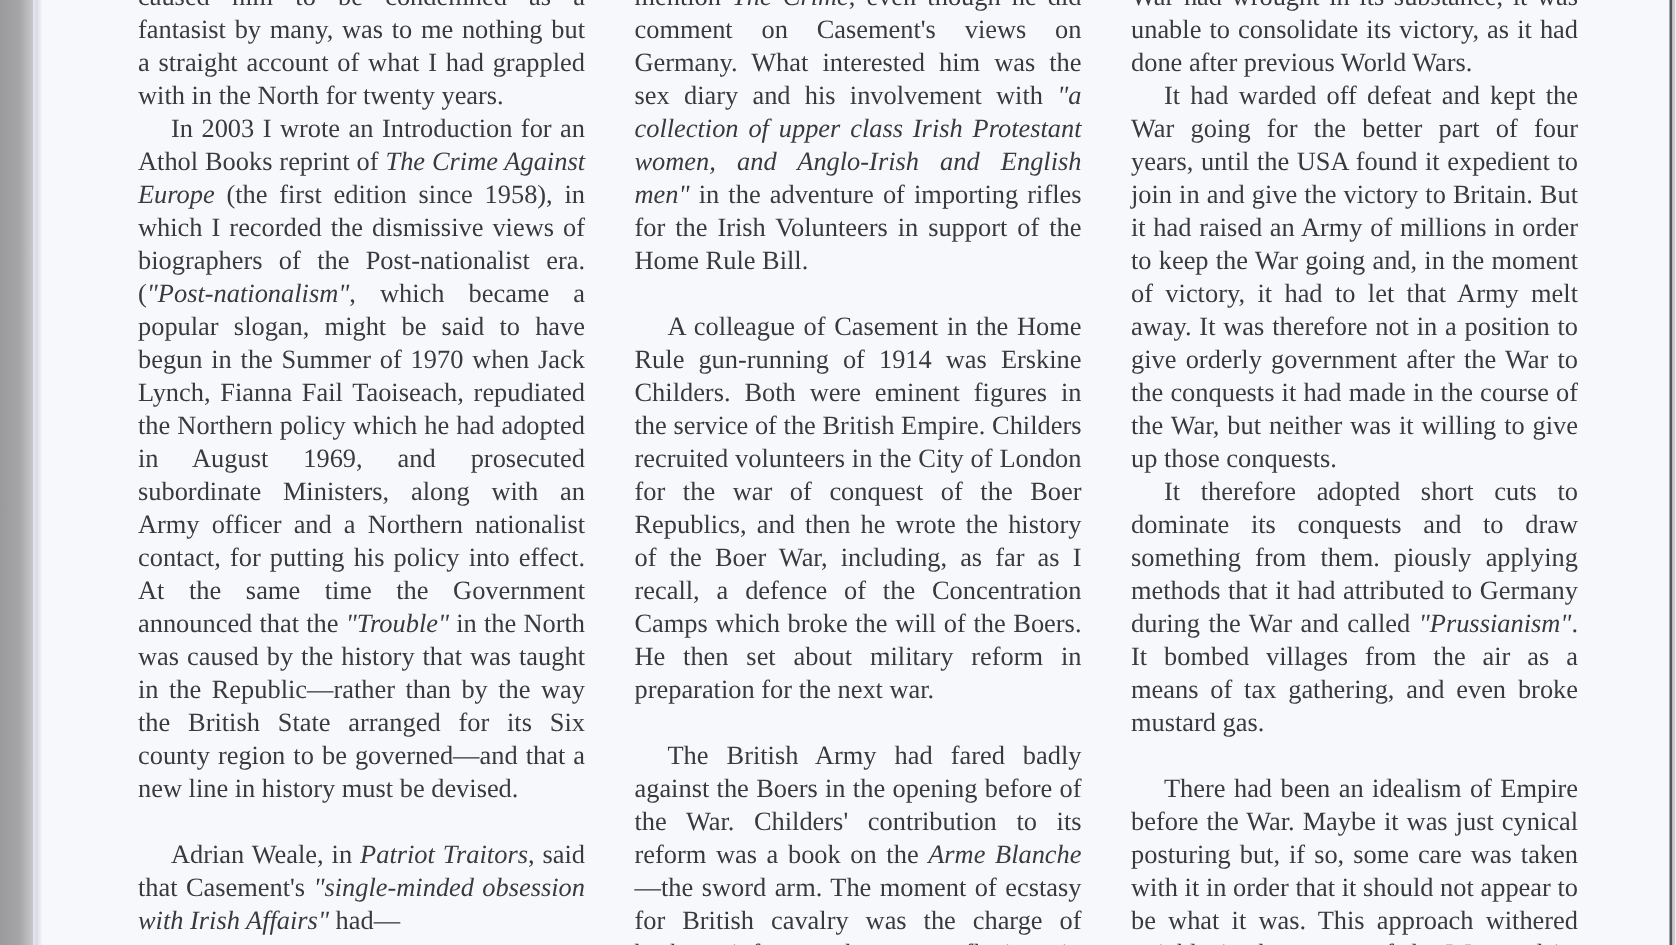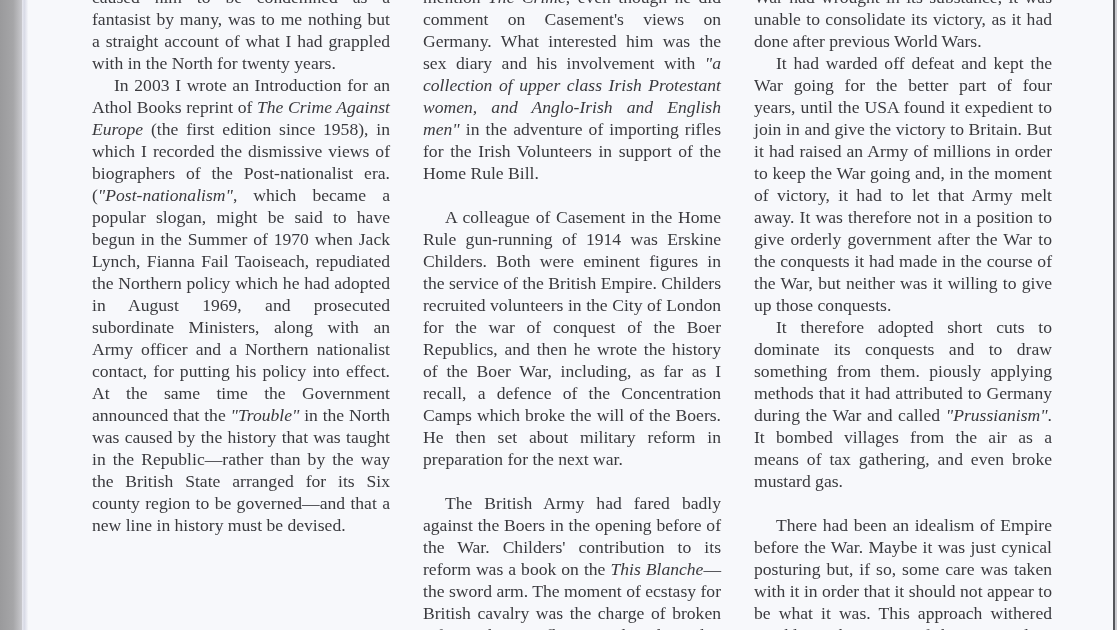--- a/index.html
+++ b/index.html
@@ -42,24 +42,25 @@
 <body>
 
 <div class="gutter"></div>
 <div class="gutter-edge"></div>
 <div class="right-border"></div>
 <div class="right-margin"></div>
 
 <div class="col col1">
     <p class="noindent"><span>caused him to be condemned as a fantasist by many, was to me nothing but a straight account of what I had grappled with in the North for twenty years.</span></p>
     <p><span>In 2003 I wrote an Introduction for an Athol Books reprint of </span><i>The Crime Against Europe</i><span> (the first edition since 1958), in which I recorded the dismissive views of biographers of the Post-nationalist era. (</span><i>"Post-nationalism"</i><span>, which became a popular slogan, might be said to have begun in the Summer of 1970 when Jack Lynch, Fianna Fail Taoiseach, repudiated the Northern policy which he had adopted in August 1969, and prosecuted subordinate Ministers, along with an Army officer and a Northern nationalist contact, for putting his policy into effect.  At the same time the Government announced that the </span><i>"Trouble"</i><span> in the North was caused by the history that was taught in the Republic—rather than by the way the British State arranged for its Six county region to be governed—and that a new line in history must be devised.</span></p>
+    <p class="gap"><span>Adrian Weale, in </span><i>Patriot Traitors</i><span>, said that Casement's </span><i>"single-minded obsession with Irish Affairs"</i><span> had—</span></p>
   </div>
 <div class="col col2">
     <p class="noindent"><span>mention </span><i>The Crime</i><span>, even though he did comment on Casement's views on Germany.  What interested him was the sex diary and his involvement with </span><i>"a collection of upper class Irish Protestant women, and Anglo-Irish and English men"</i><span> in the adventure of importing rifles for the Irish Volunteers in support of the Home Rule Bill.</span></p>
     <p class="gap"><span>A colleague of Casement in the Home Rule gun-running of 1914 was Erskine Childers.  Both were eminent figures in the service of the British Empire. Childers recruited volunteers in the City of London for the war of conquest of the Boer Republics, and then he wrote the history of the Boer War, including, as far as I recall, a defence of the Concentration Camps which broke the will of the Boers. He then set about military reform in preparation for the next war.</span></p>
-    <p class="gap"><span>The British Army had fared badly against the Boers in the opening before of the War.  Childers' contribution to its reform was a book on the </span><i>This Blanche</i><span>—the sword arm.  The moment of ecstasy for British cavalry was the charge of broken infantry that was fleeing in disorder and</span></p>
+    <p class="gap"><span>The British Army had fared badly against the Boers in the opening before of the War.  Childers' contribution to its reform was a book on the </span><i>Arme Blanche</i><span>—the sword arm.  The moment of ecstasy for British cavalry was the charge of broken infantry that was fleeing in disorder and</span></p>
   </div>
 <div class="col col3">
     <p class="noindent"><span>War had wrought in its substance, it was unable to consolidate its victory, as it had done after previous World Wars.</span></p>
     <p><span>It had warded off defeat and kept the War going for the better part of four years, until the USA found it expedient to join in and give the victory to Britain.  But it had raised an Army of millions in order to keep the War going and, in the moment of victory, it had to let that Army melt away. It was therefore not in a position to give orderly government after the War to the conquests it had made in the course of the War, but neither was it willing to give up those conquests.</span></p>
     <p><span>It therefore adopted short cuts to dominate its conquests and to draw something from them. piously applying methods that it had attributed to Germany during the War and called </span><i>"Prussianism"</i><span>.  It bombed villages from the air as a means of tax gathering, and even broke mustard gas.</span></p>
     <p class="gap"><span>There had been an idealism of Empire before the War.  Maybe it was just cynical posturing but, if so, some care was taken with it in order that it should not appear to be what it was.  This approach withered quickly in the course of the War, and its change after the War was exemplified in</span></p>
   </div>
 
 </body></html>

